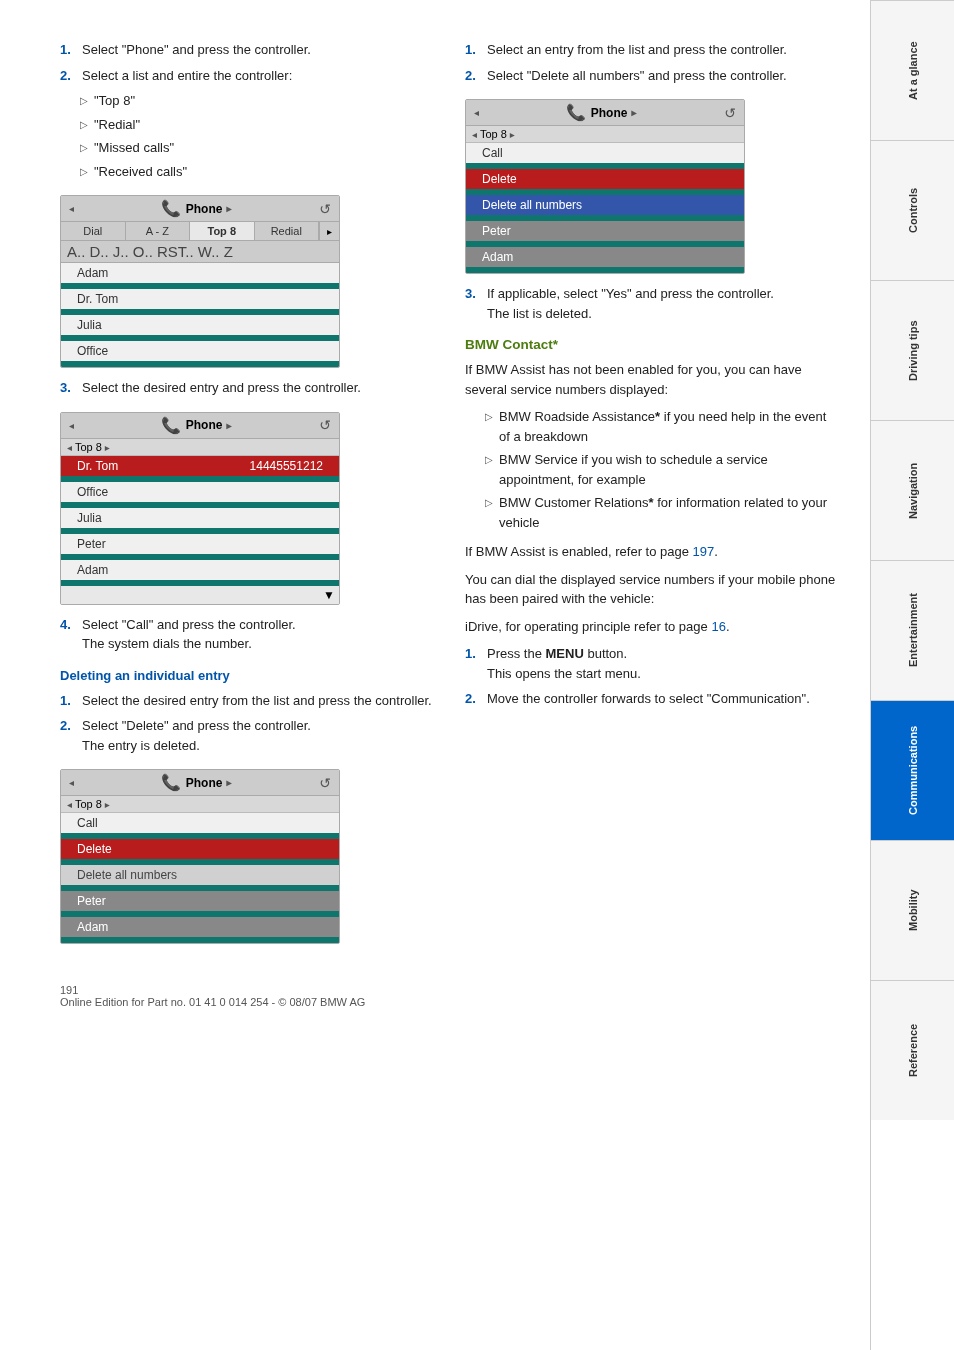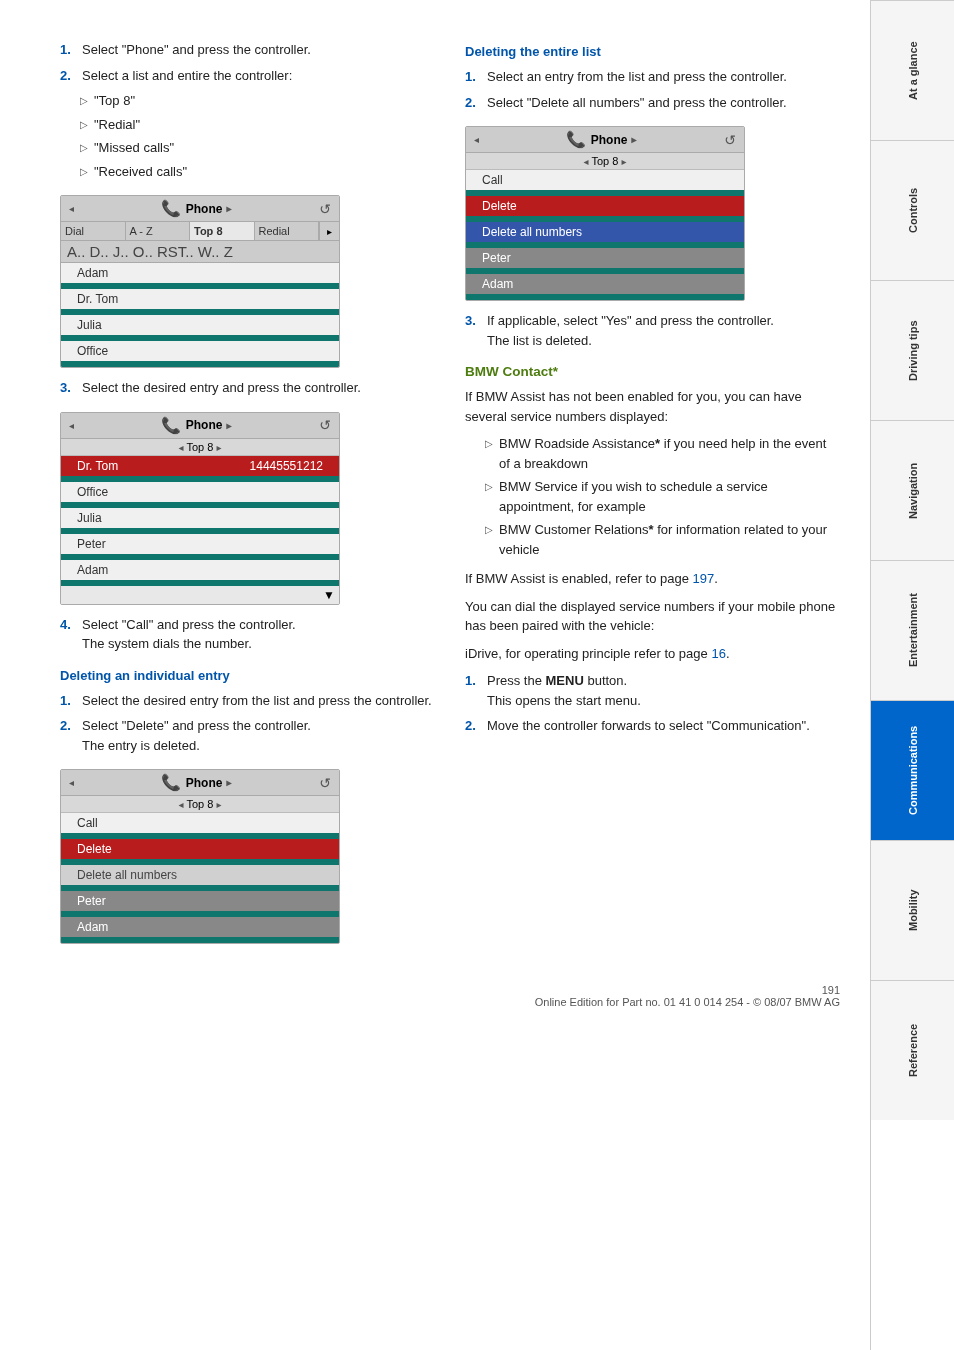--- a/index.html
+++ b/index.html
@@ -129,21 +129,20 @@
     .phone-ui .top-bar .title {
       font-size: 12px;
       font-weight: bold;
       display: flex;
       align-items: center;
       gap: 4px;
     }
 
     .phone-ui .sub-bar {
       background: #d8d8d8;
-      text-align: center;
       padding: 2px 6px;
       border-bottom: 1px solid #bbb;
       font-size: 11px;
     }
 
     .phone-ui .row {
       padding: 3px 16px;
       border-bottom: 6px solid #0f766e;
       background: #f0f0f0;
       color: #333;
@@ -168,20 +167,21 @@
     }
 
     .phone-ui .tabs-row {
       display: flex;
       background: #ccc;
       border-bottom: 1px solid #aaa;
     }
 
     .phone-ui .tabs-row .tab {
       flex: 1;
+      text-align: center;
       padding: 3px 4px;
       font-size: 11px;
       border-right: 1px solid #aaa;
       color: #333;
     }
 
     .phone-ui .tabs-row .tab.active {
       background: #e8e8e8;
       font-weight: bold;
       border-bottom: none;
@@ -205,21 +205,21 @@
       color: #555;
     }
 
     .phone-ui .arrow-right {
       font-size: 10px;
       color: #555;
     }
 
     
     .page-footer {
-      text-align: right;
+      text-align: left;
       margin-top: 30px;
       font-size: 11px;
       color: #555;
     }
 
     
     strong { font-weight: bold; }
 
     
     .blue-link { color: #0055aa; }
@@ -375,21 +375,20 @@
         <div class="row light-row">Delete all numbers</div>
         <div class="row dark-row">Peter</div>
         <div class="row dark-row">Adam</div>
       </div>
 
     </div>
 
     <div class="right-col">
 
       <div class="section-block">
-        <div class="section-heading">Deleting the entire list</div>
         <div class="numbered-item">
           <span class="num">1.</span>
           <span class="text">Select an entry from the list and press the controller.</span>
         </div>
         <div class="numbered-item">
           <span class="num">2.</span>
           <span class="text">Select "Delete all numbers" and press the controller.</span>
         </div>
       </div>
 

